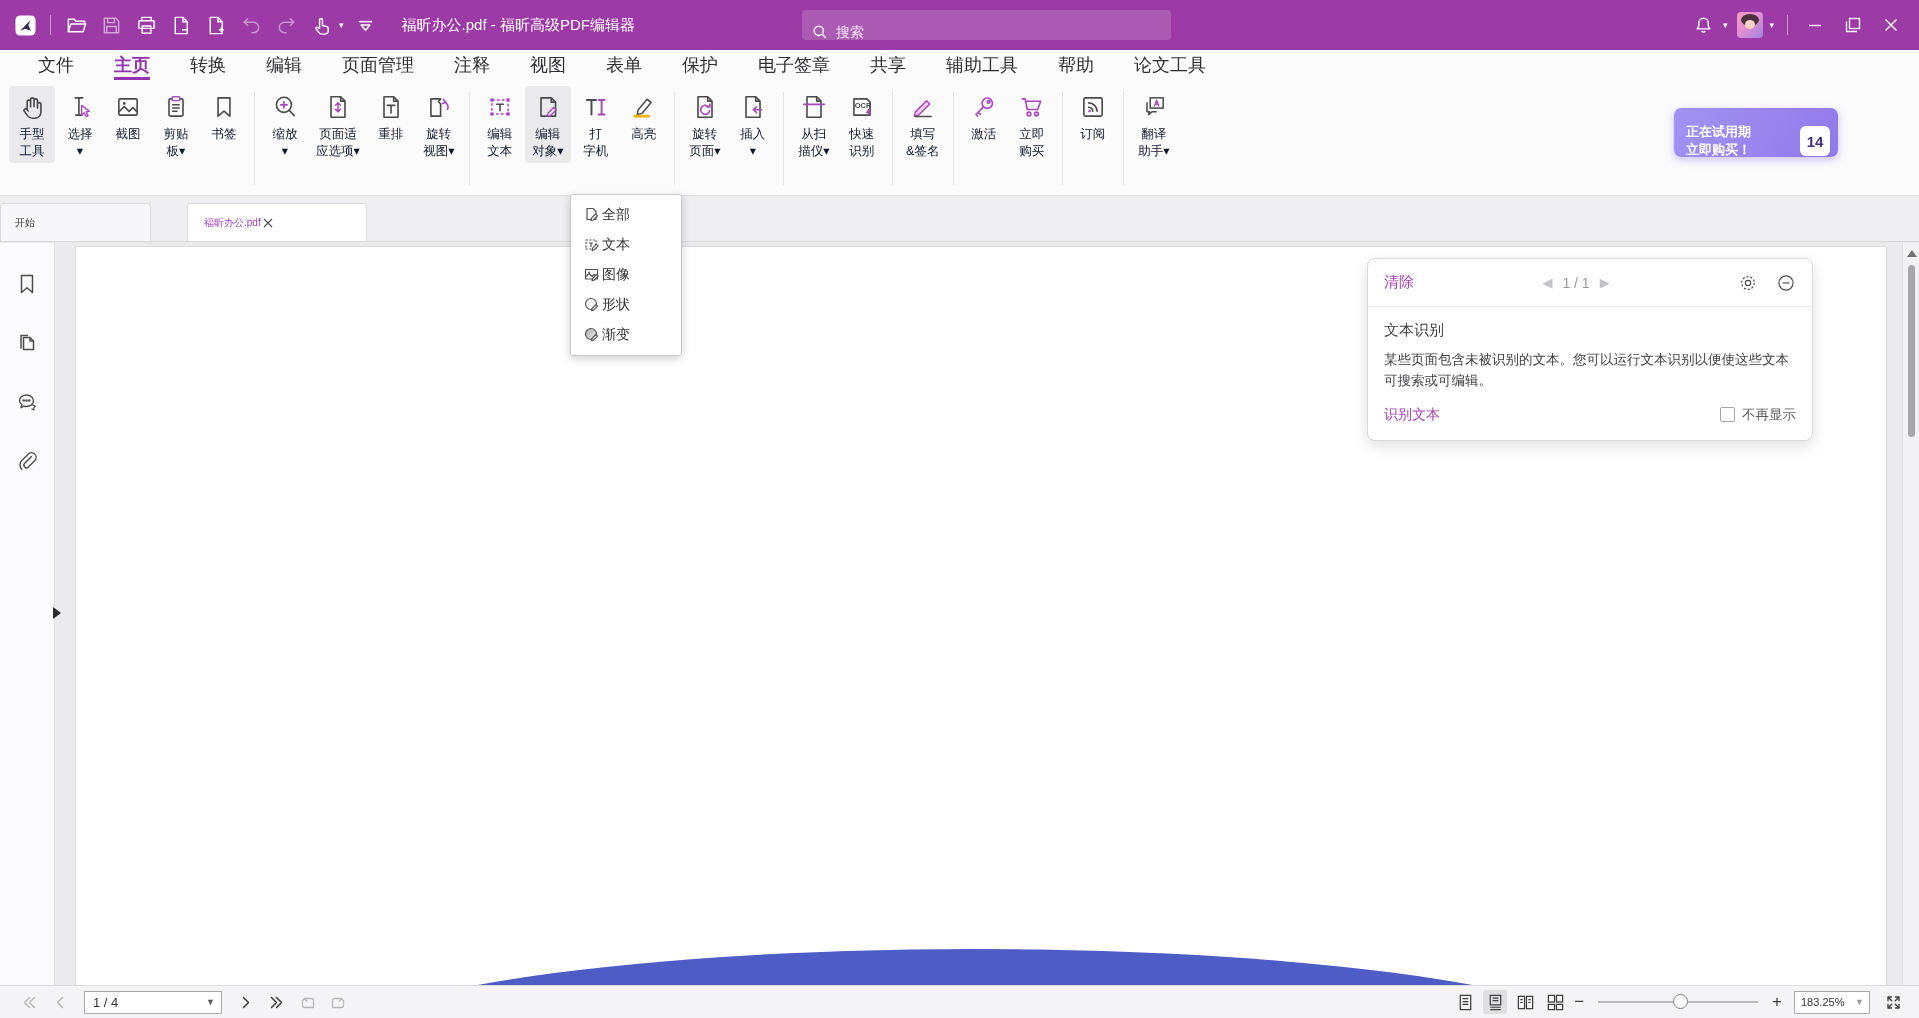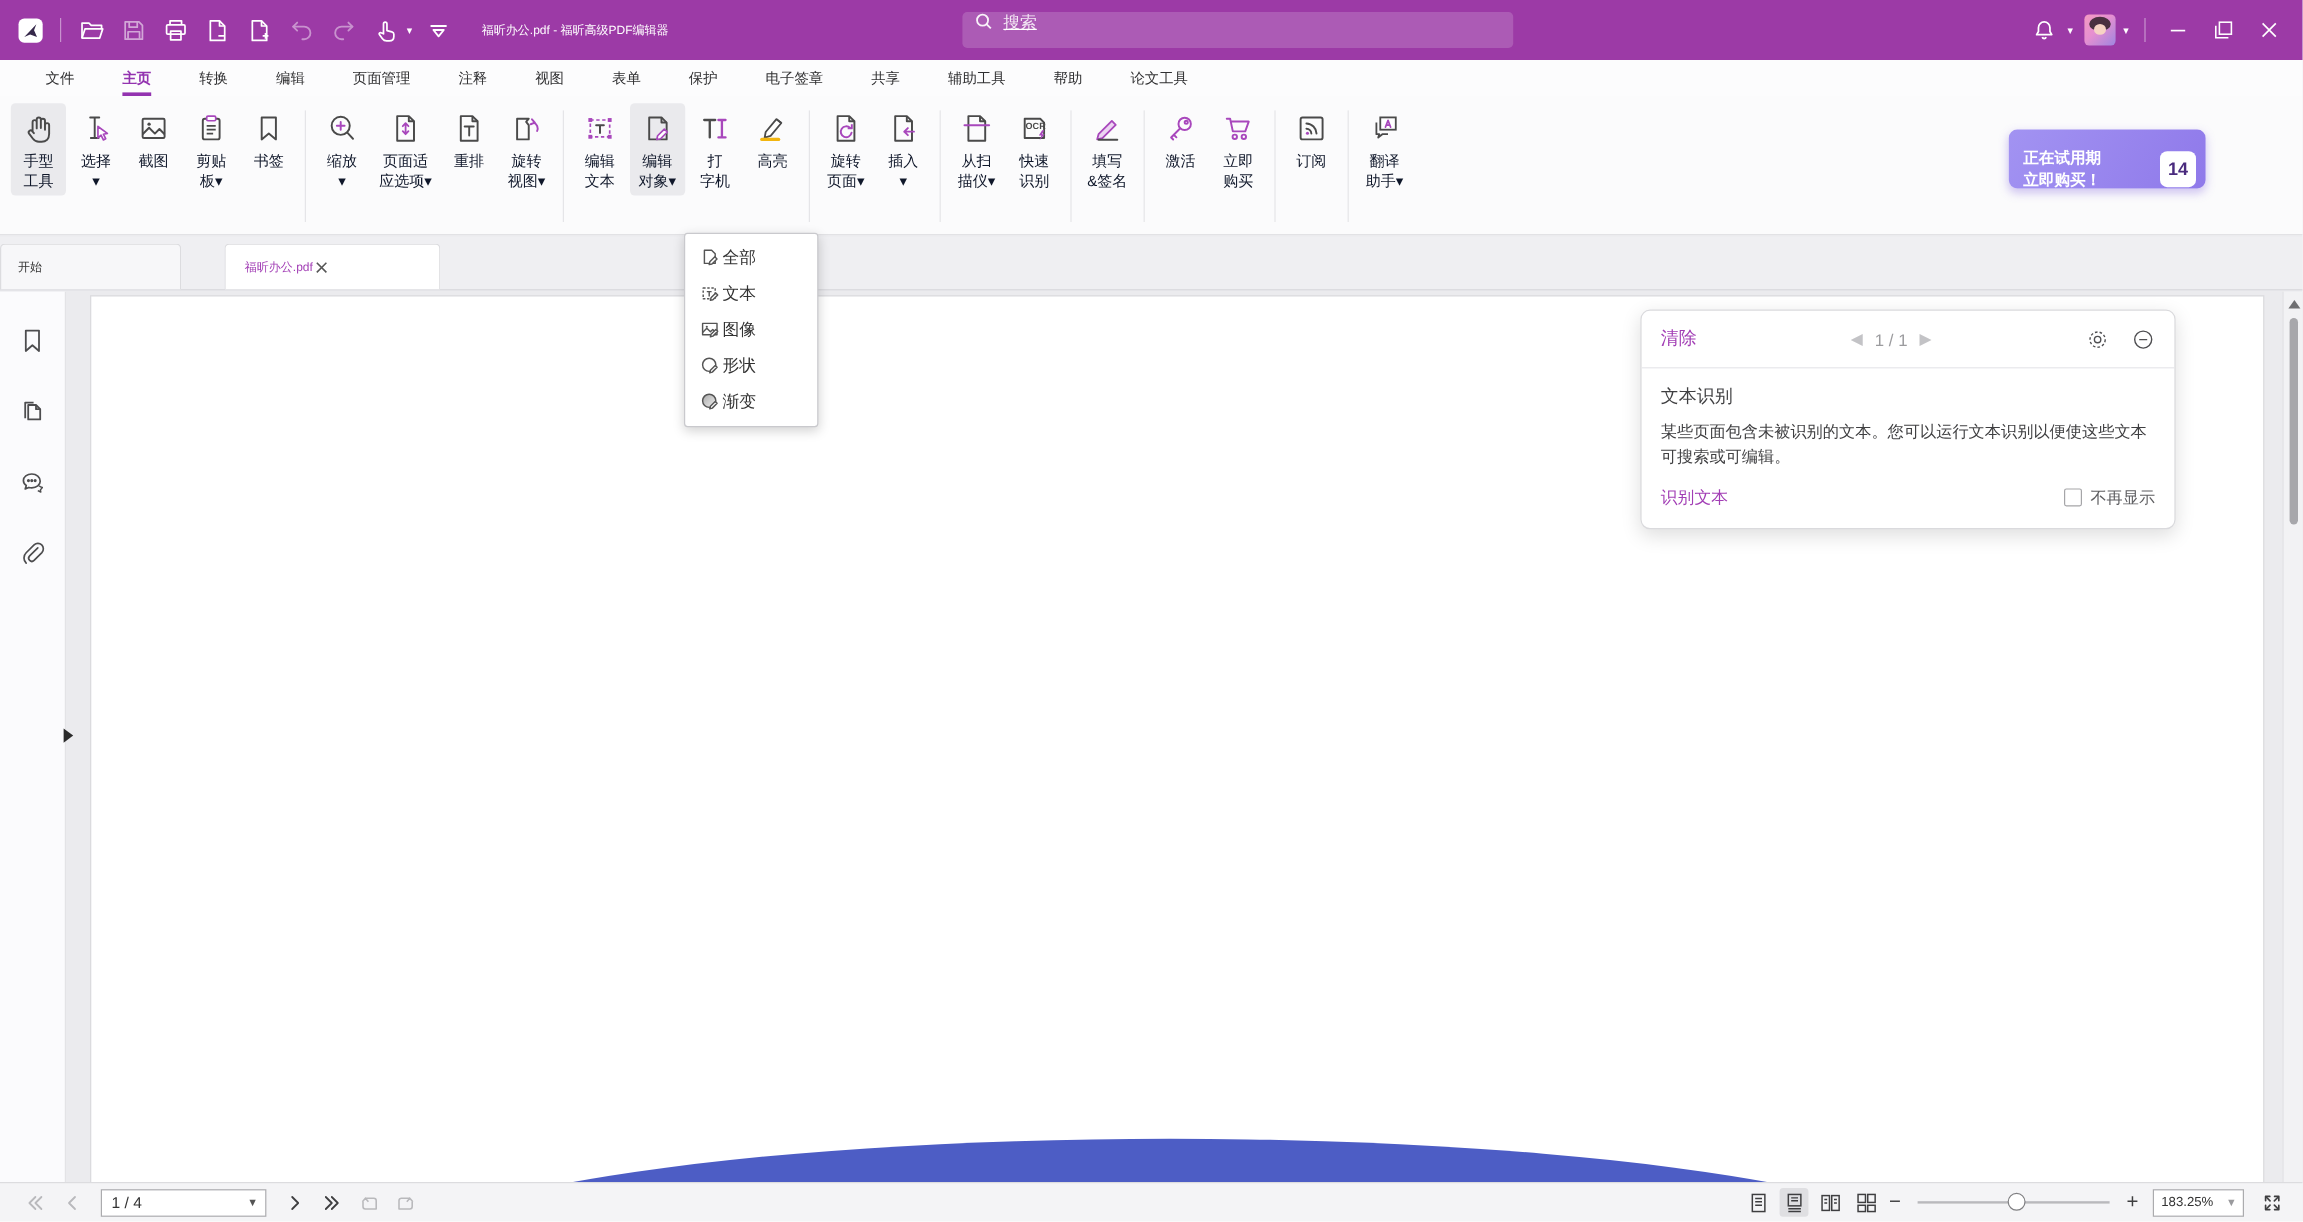--- a/index.html
+++ b/index.html
@@ -8,35 +8,35 @@
 
   
   .titlebar { position:absolute; top:0; left:0; width:100%; height:50px; background:#9C3AA6; display:flex; align-items:center; color:#fff; }
   .tb-left { display:flex; align-items:center; gap:9px; padding-left:12px; }
   .tb-ico { width:26px; height:26px; display:flex; align-items:center; justify-content:center; color:#fff; }
   .tb-ico svg { width:23px; height:23px; }
   .tb-sep { width:1px; height:20px; background:rgba(255,255,255,.45); margin:0 3px; }
   .dim { opacity:.45; }
   .semi { opacity:.55; }
   .tb-caret { font-size:9px; color:#fff; margin-left:-4px; }
-  .tb-title { margin-left:14px; font-size:10px; color:#fff; white-space:nowrap; }
-  .searchbox { position:absolute; left:802px; top:10px; width:459px; height:30px; background:rgba(255,255,255,.17); border-radius:4px; display:flex; align-items:flex-start; padding:0 10px; gap:8px;text-decoration:underline; }
+  .tb-title { margin-left:14px; font-size:15px; color:#fff; white-space:nowrap; }
+  .searchbox { position:absolute; left:802px; top:10px; width:369px; height:30px; background:rgba(255,255,255,.17); border-radius:4px; display:flex; align-items:flex-end; padding:0 10px; gap:8px; }
   .searchbox svg { width:16px; height:16px; flex:none; }
   .searchbox input { flex:1; background:transparent; border:none; outline:none; color:#fff; font-size:14px; font-family:"Liberation Sans", sans-serif; }
   .searchbox input::placeholder { color:rgba(255,255,255,.85); opacity:1; }
   .tb-right { position:absolute; right:0; top:0; height:50px; display:flex; align-items:center; gap:10px; padding-right:14px; }
   .avatar { width:26px; height:26px; border-radius:4px; background:linear-gradient(135deg,#f49bc1 0%,#e58fd0 45%,#9e86e0 100%); position:relative; overflow:hidden; }
   .avatar:before { content:""; position:absolute; left:4px; top:2px; width:18px; height:12px; border-radius:50%; background:#4a3040; }
   .avatar:after { content:""; position:absolute; left:8px; top:8px; width:10px; height:9px; border-radius:50%; background:#f6d3c4; }
   .winbtn { width:28px; height:28px; display:flex; align-items:center; justify-content:center; }
   .winbtn svg { width:20px; height:20px; }
 
   
   .menubar { position:absolute; top:50px; left:0; width:100%; height:30px; background:#FCFCFD; display:flex; align-items:stretch; padding-left:18px; }
-  .menu-item { display:flex; align-items:center; margin:0 20px; font-size:12px; color:#2F2F31; border-bottom:3px solid transparent; border-top:3px solid transparent; cursor:default; white-space:nowrap; }
+  .menu-item { display:flex; align-items:center; margin:0 20px; font-size:18px; color:#2F2F31; border-bottom:3px solid transparent; border-top:3px solid transparent; cursor:default; white-space:nowrap; }
   .menu-item.active { color:#9333B0; font-weight:bold; border-bottom-color:#9333B0; }
 
   
   .ribbon { position:absolute; top:80px; left:0; width:100%; height:116px; background:#FBFBFC; border-bottom:1px solid #E2E2E5; display:flex; align-items:flex-start; padding:6px 0 0 8px; }
   .rgroup { display:flex; align-items:flex-start; }
   .rsep { width:1px; align-self:stretch; background:#E5E5E8; margin:6px 6px 10px 6px; }
   .rbtn { display:flex; flex-direction:column; align-items:center; padding:6px 6px 4px 6px; border-radius:4px; margin:0 1px; min-width:46px; cursor:default; }
   .rbtn.active { background:#EAEAED; }
   .ricon { width:30px; height:30px; display:flex; align-items:center; justify-content:center; color:#4A4A4A; }
   .ricon svg { width:28px; height:28px; }

